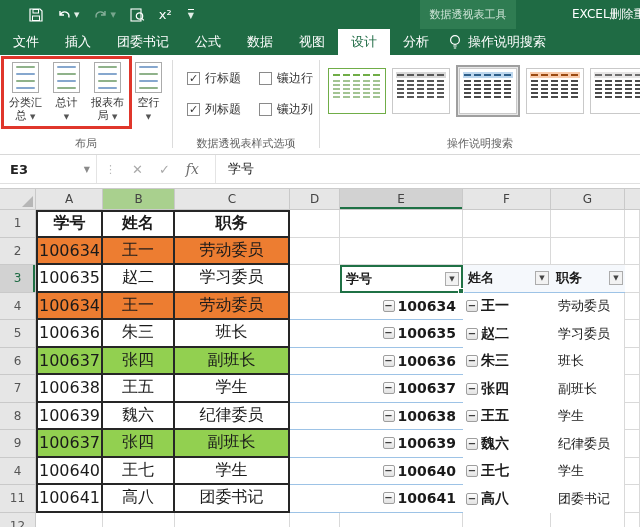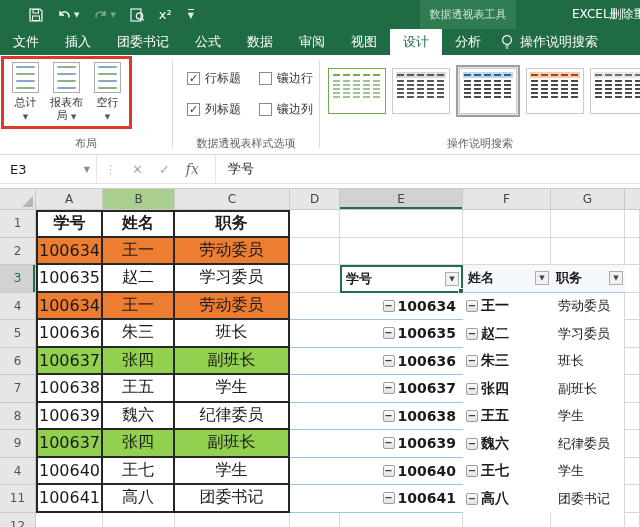--- a/index.html
+++ b/index.html
@@ -44,21 +44,21 @@
   .thumb { width:58px; height:46px; background:#fff; padding:3px 3px; flex:0 0 auto; }
   .thumb i { display:block; height:2px; margin:2px 1px; }
   .thumb .hdr { padding:1px 0; margin:0 0 1px 0; }
   .thumb .hdr i { margin:1px 1px; }
   .tsel { border:2px solid #9F9F9F; background:#E8E8E8; padding:1px; flex:0 0 auto; }
 
   .redbox { position:absolute; left:1px; top:1px; width:131px; height:73px; border:3px solid #E0362B; z-index:6; pointer-events:none; }
 
   
   .fbar { position:absolute; left:0; top:155px; width:640px; height:29px; background:#fff; border-bottom:1px solid #E0E0E0; display:flex; align-items:center; }
-  .namebox { width:97px; height:100%; border-right:1px solid #E4E4E4; display:flex; align-items:center; padding:0 6px 0 10px; font-size:13px; color:#222; }
+  .namebox { width:97px; height:100%; border-right:1px solid #E4E4E4; display:flex; align-items:center; padding:0 6px 0 10px; font-size:13px; color:#222;font-weight:bold; }
   .namebox .nbtext { flex:1; }
   .nbdd { font-size:8px; color:#8A8A8A; }
   .fdots { color:#B8B8B8; font-size:11px; padding:0 8px; }
   .fbtn { color:#A9A9A9; font-size:13px; padding:0 8px; }
   .fx { font-family:"DejaVu Serif","Liberation Serif",serif; font-style:italic; color:#6F6F6F; font-size:14px; padding:0 8px; }
   .fcontent { flex:1; border-left:1px solid #E4E4E4; margin-left:8px; height:100%; display:flex; align-items:center; padding-left:12px; font-size:13px; color:#222; }
 
   
   .sheet { position:absolute; left:0; top:188px; width:640px; height:339px; overflow:hidden; background:#fff; border-top:1px solid #CBCBCB; }
   .colhdr { display:flex; height:21px; }
@@ -126,39 +126,50 @@
   <div class="wb-title">EXCEL删除重</div>
 </div>
 
 <div class="tabrow">
   <div id="tabs-host" style="display:flex;">
       <div class="rtab">文件</div>
       <div class="rtab">插入</div>
       <div class="rtab">团委书记</div>
       <div class="rtab">公式</div>
       <div class="rtab">数据</div>
-      <div class="rtab">审阅</div>
       <div class="rtab">视图</div>
       <div class="rtab active">设计</div>
       <div class="rtab">分析</div>
     </div>
   <div class="tellme">
     <span class="bulb">
       <svg width="14" height="16" viewBox="0 0 14 16">
           <circle cx="7" cy="6" r="4.4" fill="none" stroke="#fff" stroke-width="1.2"></circle>
           <path d="M5.3 12h3.4M5.8 14h2.4" stroke="#fff" stroke-width="1.2"></path>
         </svg>
     </span>
     <span>操作说明搜索</span>
   </div>
 </div>
 
 <div class="ribbon">
   <div class="rgroup g-layout">
     <div class="bigbtns" id="bigbtns-host">
+        <div class="bigbtn">
+          <div class="bicon">
+            <i style="background: rgb(143, 178, 138);"></i>
+            <i style="background: rgb(134, 167, 206);"></i>
+            <i style="background: rgb(143, 178, 138);"></i>
+            <i style="background: rgb(134, 167, 206);"></i>
+          </div>
+          <div class="blabel">
+            <div>分类汇</div>
+            <div>总 <span class="dd">▼</span></div>
+          </div>
+        </div>
         <div class="bigbtn">
           <div class="bicon">
             <i style="background: rgb(134, 167, 206);"></i>
             <i style="background: rgb(143, 178, 138);"></i>
             <i style="background: rgb(134, 167, 206);"></i>
             <i style="background: rgb(143, 178, 138);"></i>
           </div>
           <div class="blabel">
             <div>总计</div>
             <div><span class="dd">▼</span></div>

